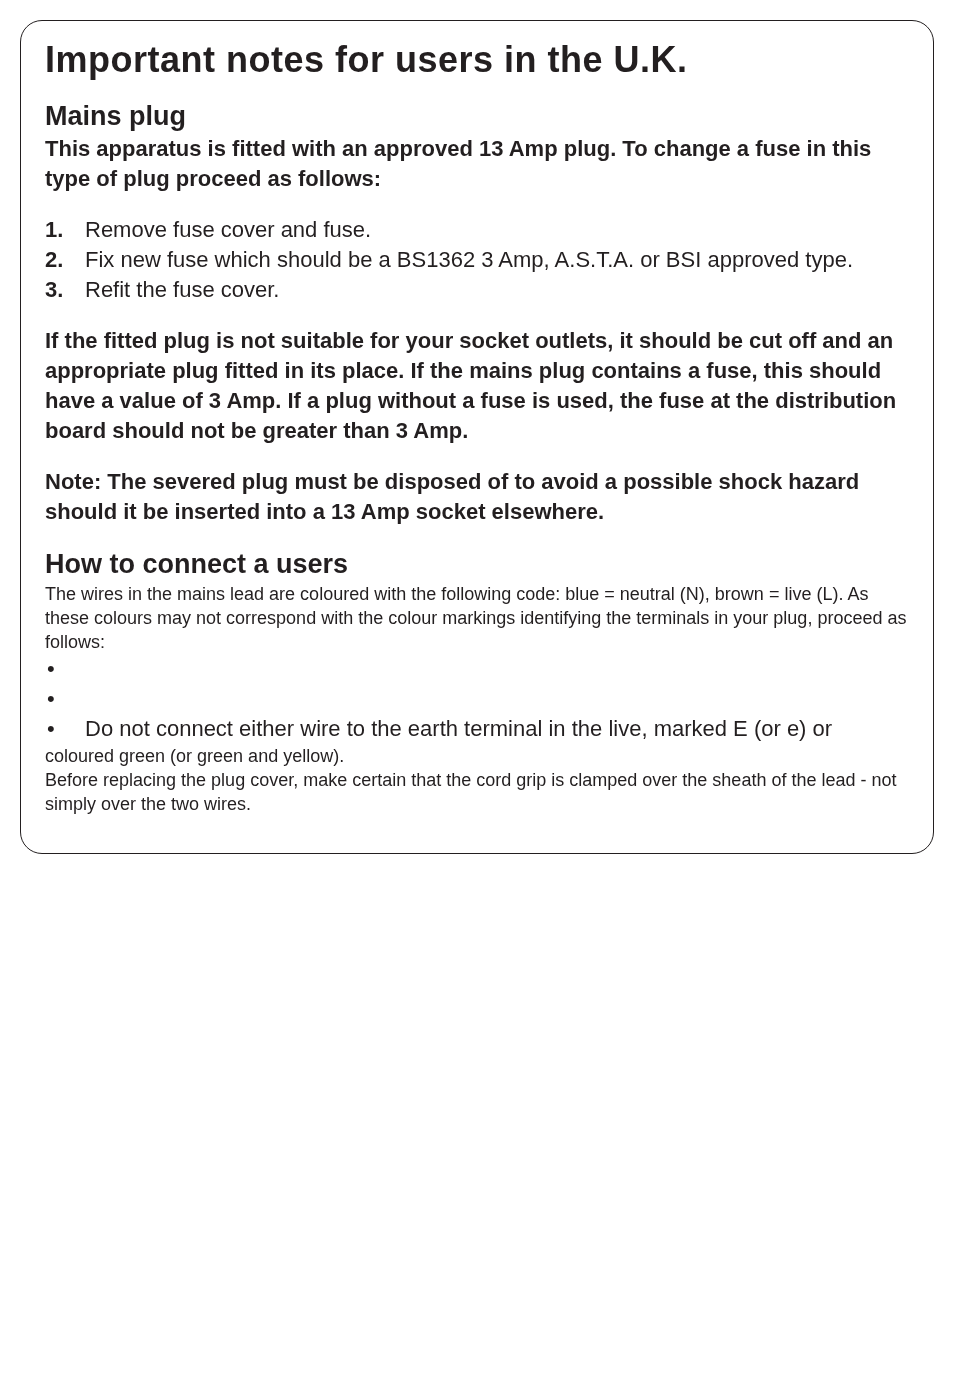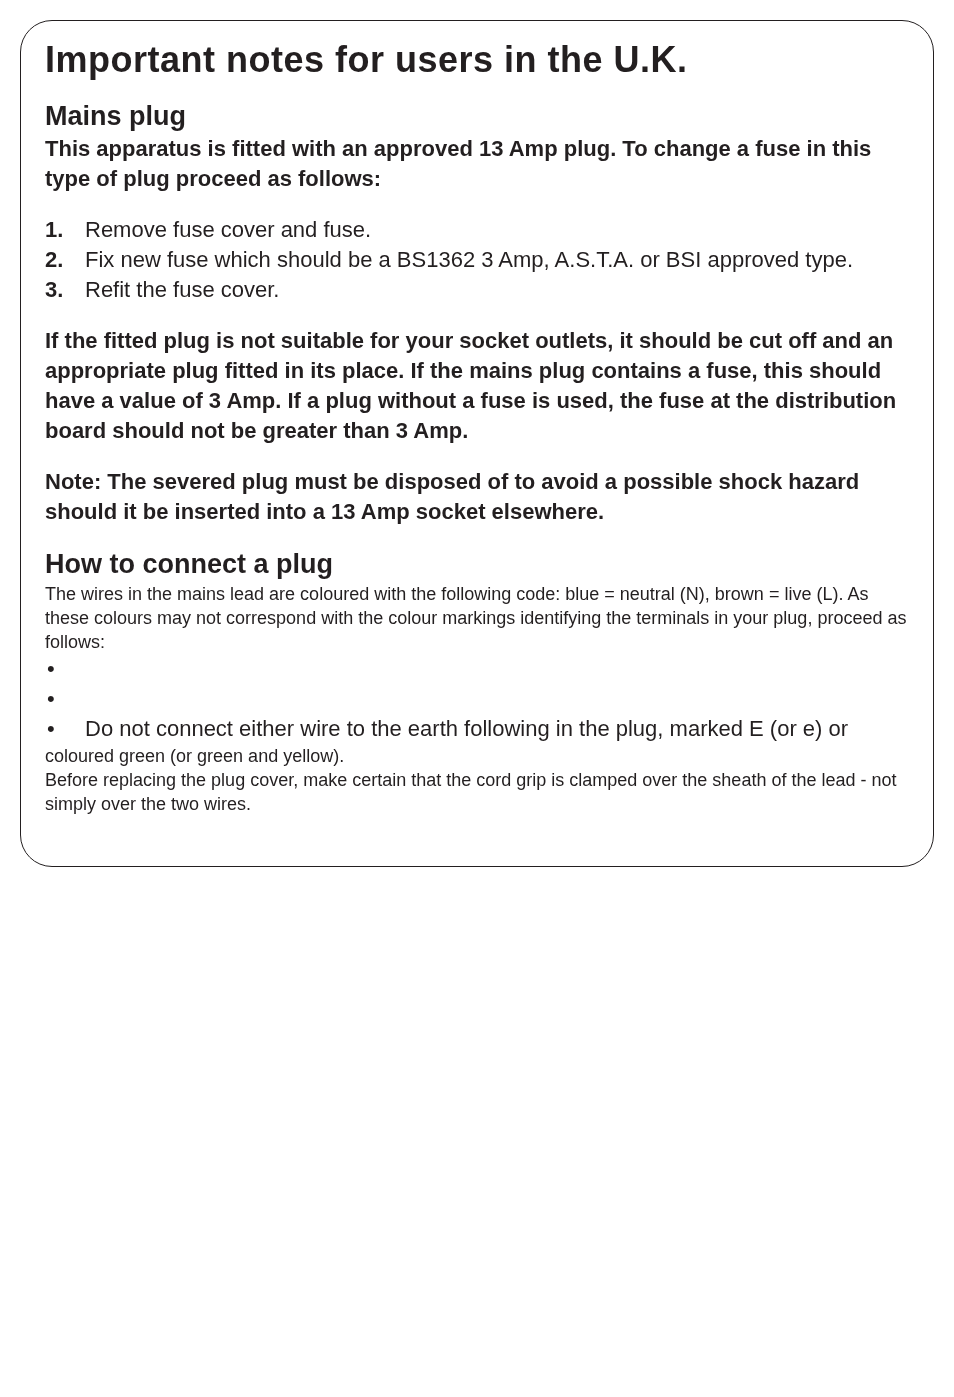--- a/index.html
+++ b/index.html
@@ -11,22 +11,22 @@
       background: #ffffff;
       width: 954px;
       height: 1397px;
       font-family: 'Gill Sans', 'Gill Sans MT', 'Trebuchet MS', sans-serif;
       font-weight: 300;
       color: #231f20;
       padding: 20px;
     }
     .frame {
       border: 1px solid #231f20;
-      border-radius: 32px;
-      padding: 18px 24px 28px 24px;
+      border-radius: 22px;
+      padding: 18px 24px 15px 24px;
       width: 100%;
     }
     .title {
       font-size: 36px;
       font-weight: 700;
       margin-bottom: 20px;
       letter-spacing: 0.5px;
     }
     .subtitle {
       font-size: 27px;
@@ -104,33 +104,33 @@
         <span class="num">3.</span>
         <span>Refit the fuse cover.</span>
       </li>
     </ol>
 
     <div class="para">If the fitted plug is not suitable for your socket outlets, it should be cut off and an appropriate plug fitted in its place. If the mains plug contains a fuse, this should have a value of 3 Amp. If a plug without a fuse is used, the fuse at the distribution board should not be greater than 3 Amp.</div>
     <div class="para">Note: The severed plug must be disposed of to avoid a possible shock hazard should it be inserted into a 13 Amp socket elsewhere.</div>
   </div>
 
   <div class="section">
-    <div class="subtitle">How to connect a plug</div>
+    <div class="subtitle">How to connect a users</div>
     <div class="para-tight">The wires in the mains lead are coloured with the following code: blue = neutral (N), brown = live (L). As these colours may not correspond with the colour markings identifying the terminals in your plug, proceed as follows:</div>
 
     <ul class="bulletlist">
       <li>
         <span class="dot">•</span>
       </li>
       <li>
         <span class="dot">•</span>
       </li>
       <li>
         <span class="dot">•</span>
-        <span>Do not connect either wire to the earth following in the plug, marked E (or e) or</span>
+        <span>Do not connect either wire to the earth terminal in the live, marked E (or e) or</span>
       </li>
     </ul>
     <div class="para-tight">coloured green (or green and yellow).</div>
     <div class="para-tight">Before replacing the plug cover, make certain that the cord grip is clamped over the sheath of the lead - not simply over the two wires.</div>
   </div>
 
 
 </div>
 
 </body></html>

